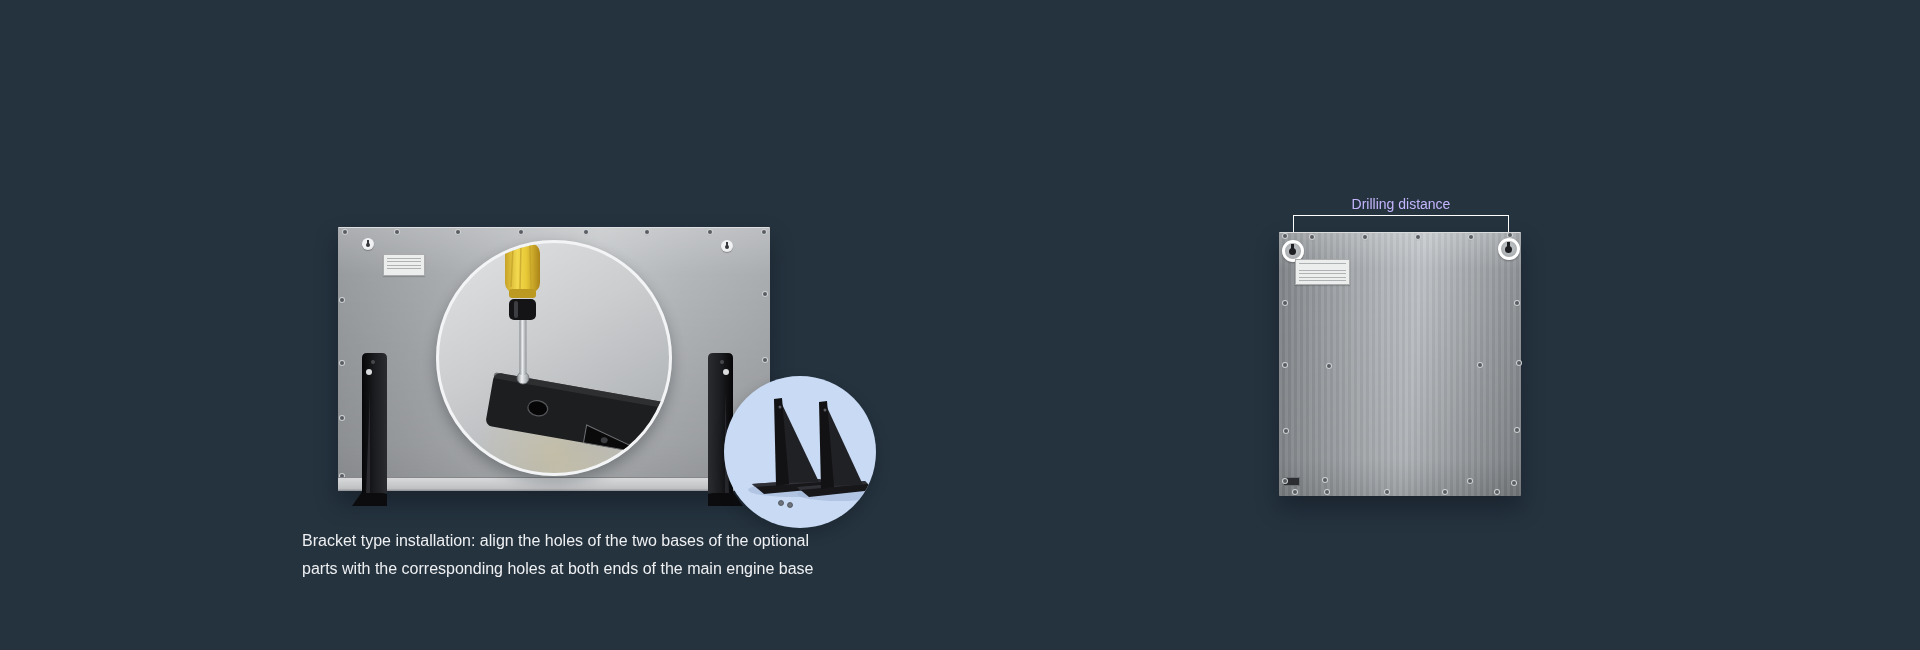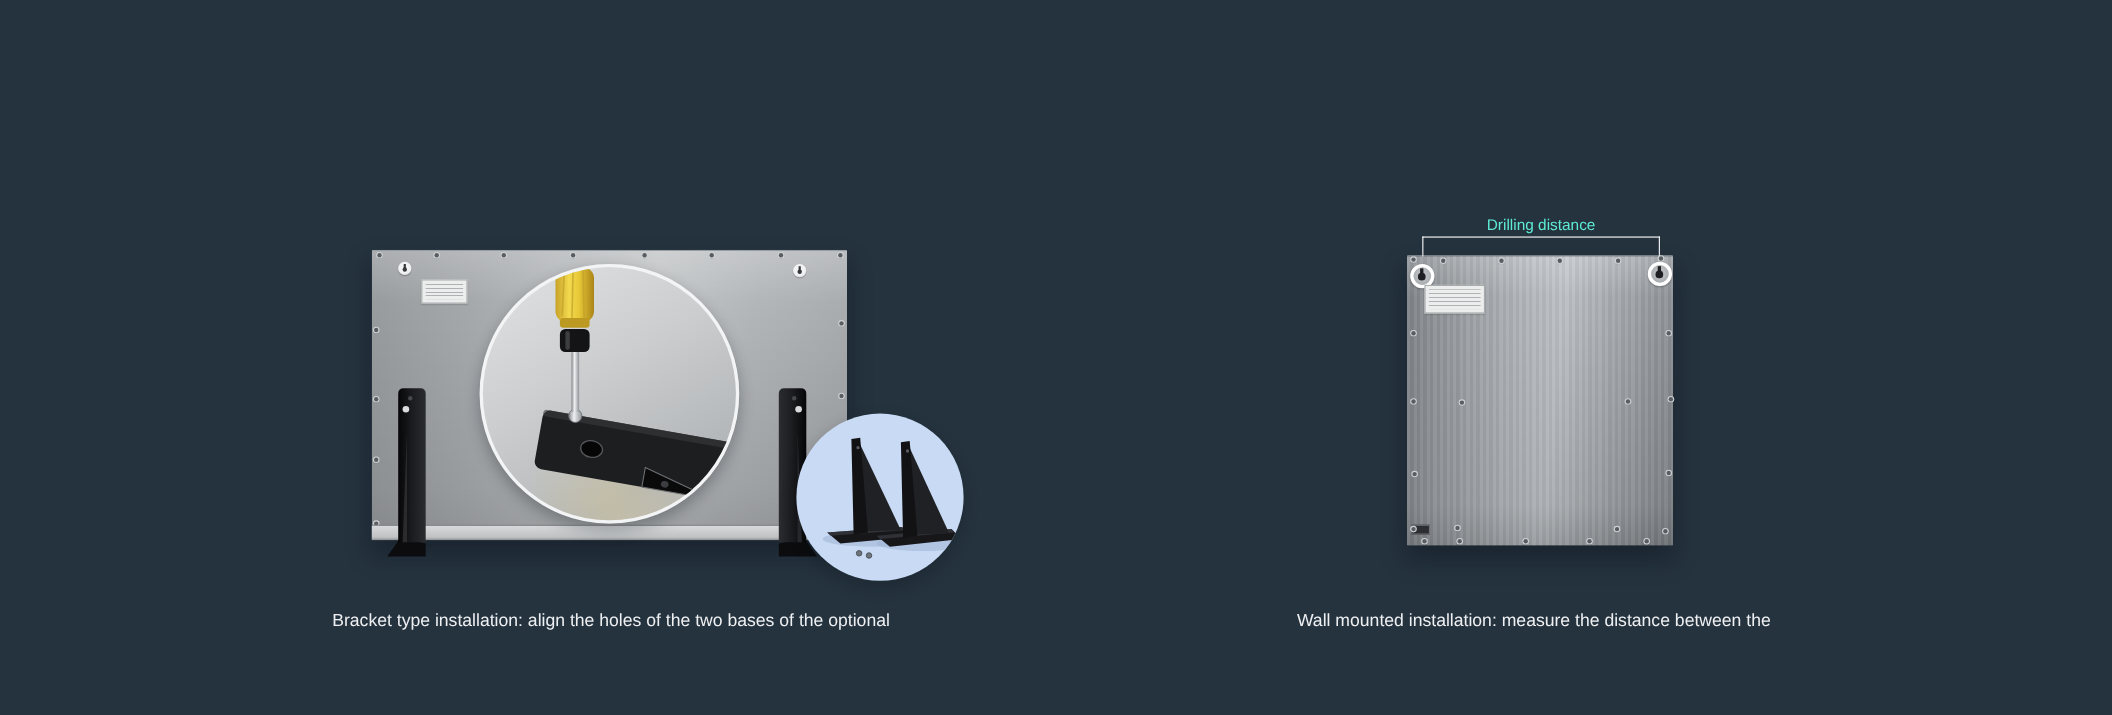--- a/index.html
+++ b/index.html
@@ -61,21 +61,21 @@
   }
   .sticker::before{
     content:'';position:absolute;left:3px;right:3px;top:3px;bottom:3px;
     background:repeating-linear-gradient(180deg,#9fa3a5 0 1px, transparent 1px 3.5px);
     opacity:.8;
   }
   
   .dim-wrap{position:absolute;left:1293px;top:196px;width:216px;height:40px;}
   .dim-label{
     position:absolute;left:0;right:0;top:0;text-align:center;
-    color:#5eead4;font-size:14px;line-height:16px;white-space:nowrap;
+    color:#c4b5fd;font-size:14px;line-height:16px;white-space:nowrap;
   }
   .dim-line{
     position:absolute;left:0;right:0;top:19px;height:18px;
     border-top:1.5px solid #ffffff;border-left:1.5px solid #ffffff;border-right:1.5px solid #ffffff;
   }
   
   .inset-circle{
     position:absolute;left:436px;top:240px;width:236px;height:236px;
     box-sizing:border-box;border:3px solid #f3f4f5;border-radius:50%;overflow:hidden;
     background:
@@ -92,21 +92,21 @@
   
   .foot{position:absolute;top:350px;width:42px;height:160px;}
   .foot.left{left:350px;}
   .foot.right{left:703px;transform:scaleX(-1);}
   
   .connector{
     position:absolute;left:4px;top:244px;width:17px;height:9px;
     background:#2d2e31;border:1px solid #6d7175;box-sizing:border-box;
   }
   
-  .caption{position:absolute;color:#eef0f2;font-size:16px;line-height:27.5px;margin-top:24px;}
+  .caption{position:absolute;color:#eef0f2;font-size:16px;line-height:27.5px;}
   .caption div{white-space:nowrap;}
 </style>
 </head>
 <body>
 
 <div class="canvas">
 
   <div>
 
     <div class="panel panel-left">
@@ -216,20 +216,21 @@
         <polygon points="95,26 103,25 110,111 97,113" fill="#121215"></polygon>
         <circle cx="101" cy="34" r="1.5" fill="#5a5c62"></circle>
 
         <circle cx="57" cy="127" r="2.5" fill="#6e747c" stroke="#494d53" stroke-width="0.8"></circle>
         <circle cx="66" cy="129" r="2.5" fill="#6e747c" stroke="#494d53" stroke-width="0.8"></circle>
       </svg>
     </div>
 
     <div class="caption" style="left:302px;top:527px;">
       <div>Bracket type installation: align the holes of the two bases of the optional</div>
+      <div>parts with the corresponding holes at both ends of the main engine base</div>
     </div>
   </div>
 
   <div>
 
     <div class="dim-wrap">
       <div class="dim-label">Drilling distance</div>
       <div class="dim-line"></div>
     </div>
 
@@ -257,17 +258,16 @@
         <i class="screw" style="left: 238px; top: 128px;"></i>
         <i class="screw" style="left: 236px; top: 195px;"></i>
         <i class="screw" style="left: 233px; top: 248px;"></i>
         <i class="screw" style="left: 48px; top: 131px;"></i>
         <i class="screw" style="left: 199px; top: 130px;"></i>
         <i class="screw" style="left: 44px; top: 245px;"></i>
         <i class="screw" style="left: 189px; top: 246px;"></i>
       </div>
 
     <div class="caption" style="left:1179px;top:527px;">
-      <div>Wall mounted installation: measure the distance between the</div>
     </div>
   </div>
 
 </div>
 
 </body></html>

